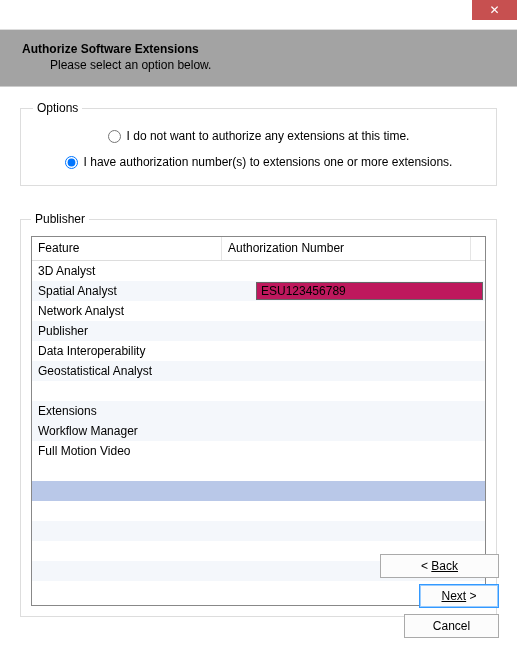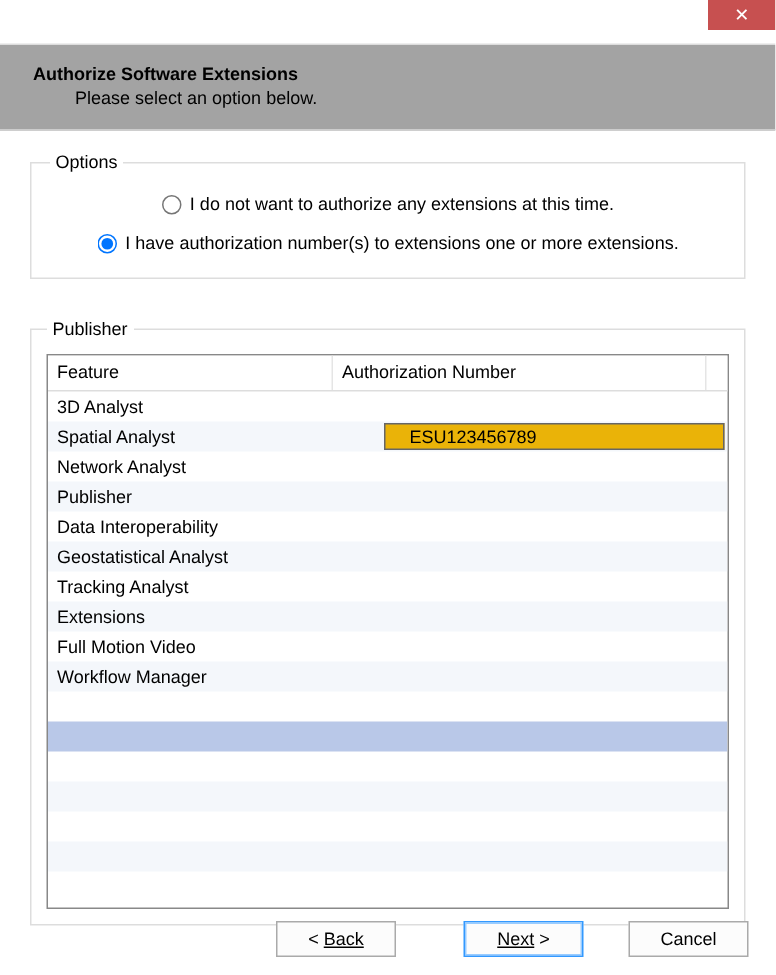--- a/index.html
+++ b/index.html
@@ -129,31 +129,32 @@
     border-right: 1px solid transparent;
   }
   .gcell.feature { width: 190px; }
   .gcell.auth { flex: 1; }
   .auth-input {
     width: 100%;
     height: 18px;
     border: 1px solid #666;
     font-family: inherit;
     font-size: 12px;
-    padding: 0 16px;
+    padding: 0 4px;
     margin: 0;
     outline: none;
-    background: #eab308;
+    background: #be185d;
   }
   .button-bar {
     position: absolute;
     bottom: 12px;
     right: 18px;
     display: flex;
     gap: 6px;
+    flex-direction: column;
   }
   .btn {
     min-width: 80px;
     height: 24px;
     background: #fcfcfc;
     border: 1px solid #aaa;
     font-family: inherit;
     font-size: 12px;
     cursor: pointer;
     padding: 0 10px;
@@ -224,33 +225,32 @@
             </div>
             <div class="grow">
               <div class="gcell feature">Data Interoperability</div>
               <div class="gcell auth"></div>
             </div>
             <div class="grow alt">
               <div class="gcell feature">Geostatistical Analyst</div>
               <div class="gcell auth"></div>
             </div>
             <div class="grow">
-              <div class="gcell feature">Tracking Analyst</div>
               <div class="gcell auth"></div>
             </div>
             <div class="grow alt">
               <div class="gcell feature">Extensions</div>
               <div class="gcell auth"></div>
             </div>
+            <div class="grow alt">
+              <div class="gcell feature">Workflow Manager</div>
+              <div class="gcell auth"></div>
+            </div>
             <div class="grow">
               <div class="gcell feature">Full Motion Video</div>
-              <div class="gcell auth"></div>
-            </div>
-            <div class="grow alt">
-              <div class="gcell feature">Workflow Manager</div>
               <div class="gcell auth"></div>
             </div>
             <div class="grow">
               <div class="gcell auth"></div>
             </div>
             <div class="grow alt selected">
               <div class="gcell feature"></div>
               <div class="gcell auth"></div>
             </div>
             <div class="grow">

